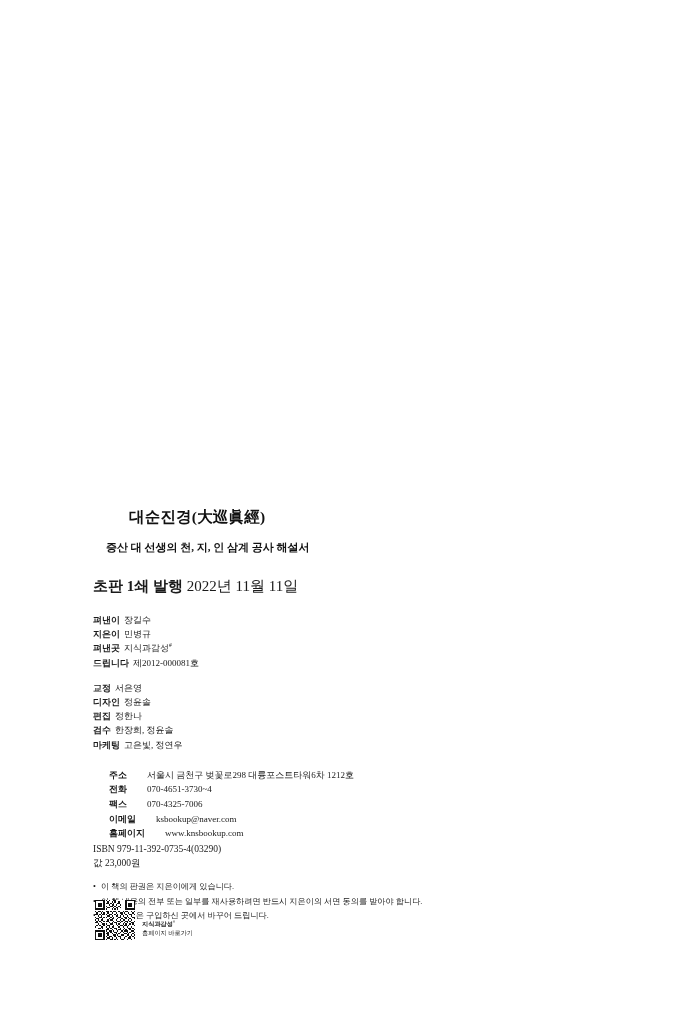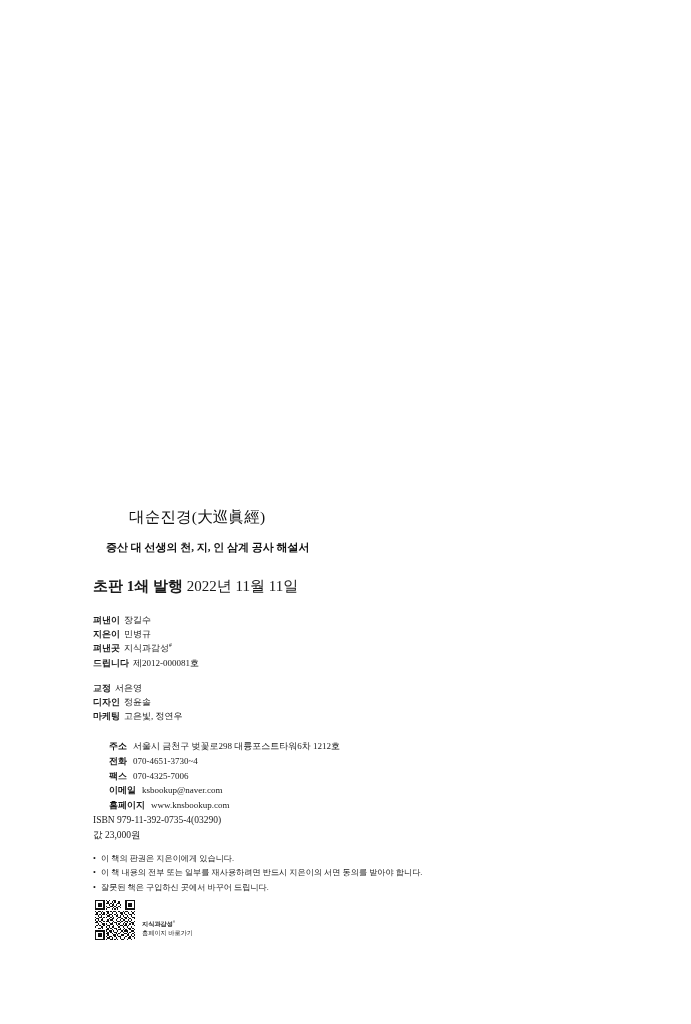--- a/index.html
+++ b/index.html
@@ -24,21 +24,21 @@
   }
   .colophon {
     position: absolute;
     left: 93px;
     top: 508px;
     width: 520px;
   }
   .book-title {
     font-family: "Liberation Serif", serif;
     font-size: 15.5px;
-    font-weight: normal;
+    font-weight: bold;
     letter-spacing: 0.2px;
     color: #111;
     margin: 0 0 5px 0;
     line-height: 1.2;
     padding-left: 36px;
   }
   .book-subtitle {
     font-family: "Liberation Serif", serif;
     font-size: 11px;
     font-weight: bold;
@@ -76,21 +76,21 @@
   .contact {
     margin-top: 16px;
     font-size: 9px;
     line-height: 1.62;
   }
   .contact .lbl {
     font-weight: bold;
     margin-left: 16px;
   }
   .contact .val {
-    margin-left: 6px;
+    margin-left: 20px;
   }
   .isbn {
     margin-top: 1px;
     font-size: 9.5px;
     line-height: 1.5;
   }
   .notices {
     margin-top: 10px;
     font-size: 8.2px;
     line-height: 1.75;
@@ -158,20 +158,26 @@
         <span class="lbl">드립니다</span><span class="val">제2012-000081호</span>
       </div>
 
       <div class="block-gap"></div>
 
       <div class="row">
         <span class="lbl">교정</span><span class="val">서은영</span>
       </div>
       <div class="row">
         <span class="lbl">디자인</span><span class="val">정윤솔</span>
+      </div>
+      <div class="row">
+        <span class="lbl">편집</span><span class="val">정한나</span>
+      </div>
+      <div class="row">
+        <span class="lbl">검수</span><span class="val">한장희, 정윤솔</span>
       </div>
       <div class="row">
         <span class="lbl">마케팅</span><span class="val">고은빛, 정연우</span>
       </div>
     </div>
 
     <div class="contact">
       <div class="row">
         <span class="lbl">주소</span><span class="val">서울시 금천구 벚꽃로298 대륭포스트타워6차 1212호</span>
       </div>

